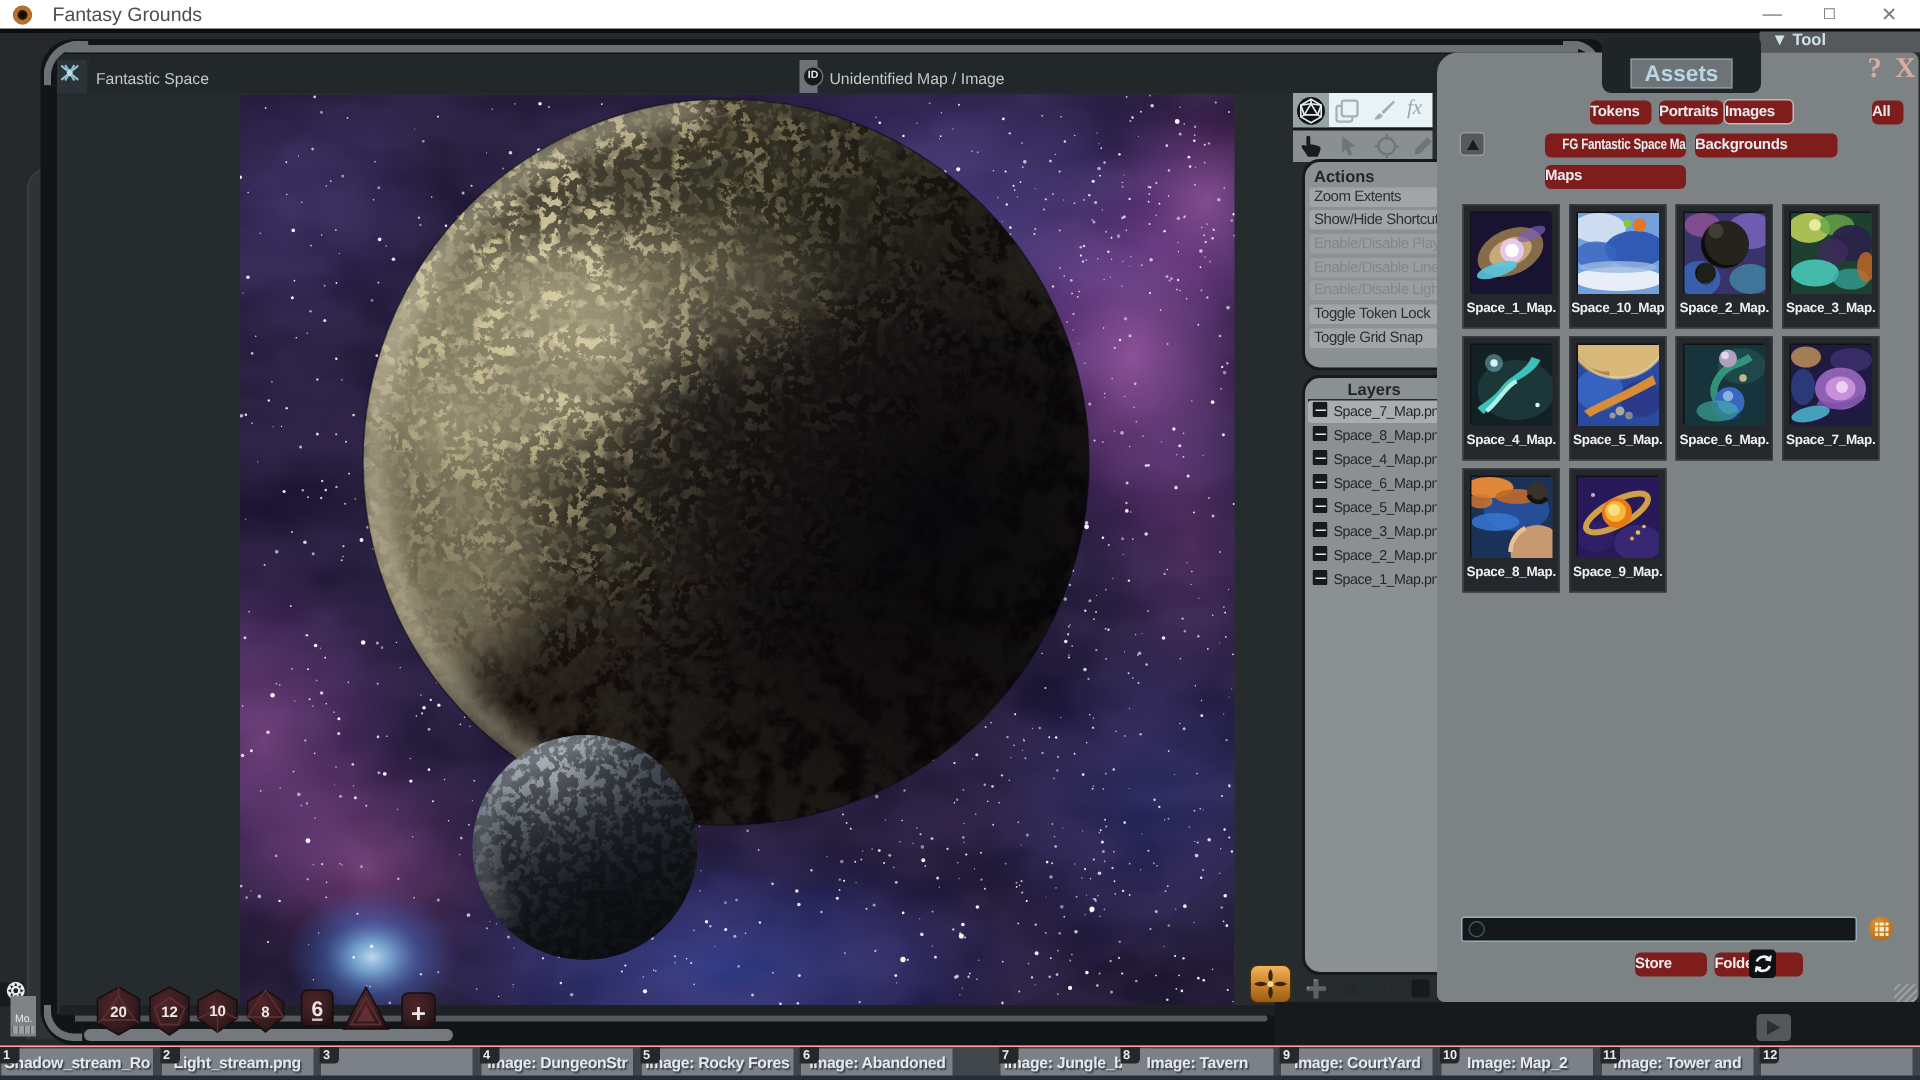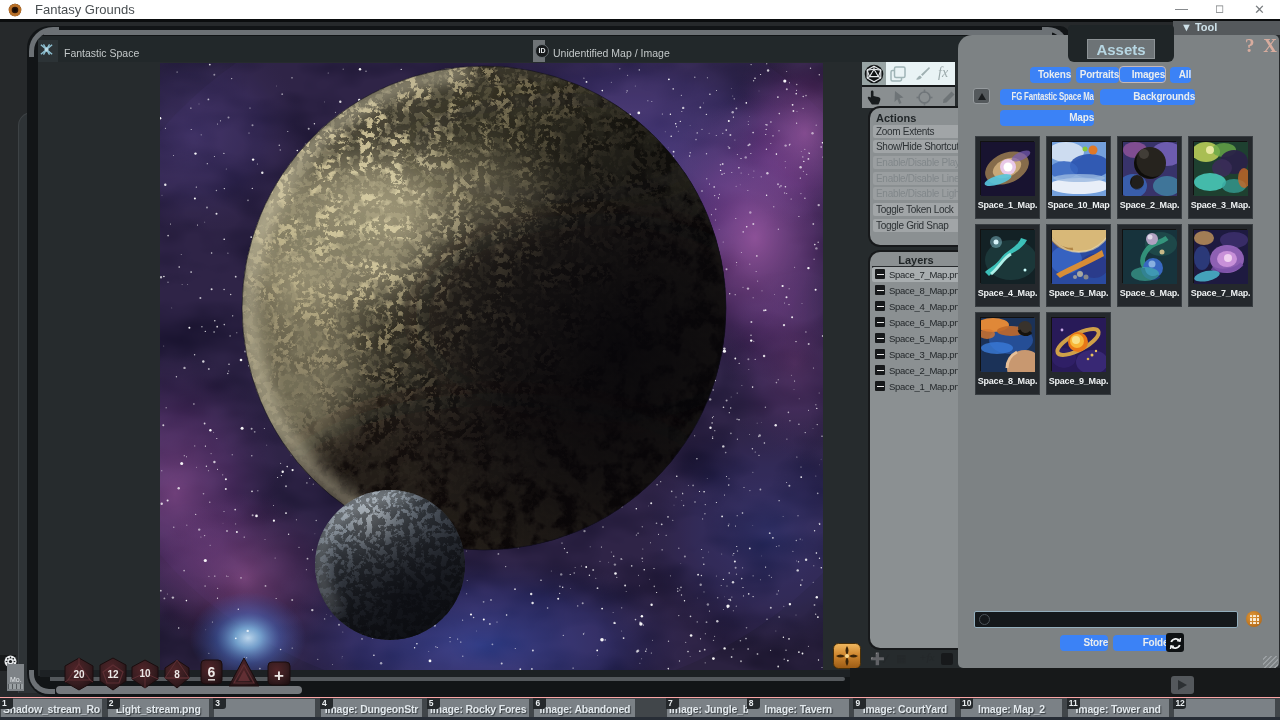--- a/index.html
+++ b/index.html
@@ -46,22 +46,22 @@
   line-height:15px; letter-spacing:-0.3px; white-space:nowrap; overflow:hidden; border-radius:2px; }
 .lic { display:inline-block; width:10px; height:10px; background:#17191b; border-radius:1px;
   margin:0 4px 0 3px; vertical-align:-1px;
   background-image:linear-gradient(#e8e8e8 1px, transparent 1px); background-size:7px 3px;
   background-position:1.5px 5px; background-repeat:no-repeat; }
 #assets { position:absolute; left:958px; top:35px; width:321px; height:633px; background:#7d8284;
   border-radius:14px 5px 5px 5px; }
 #atab { position:absolute; left:1068px; top:25px; width:106px; height:37px; background:#1f2527; border-radius:4px 4px 6px 6px; }
 #albox { position:absolute; left:1087px; top:39px; width:68px; height:20px; background:#6d7376;
   border:1px solid #8d9396; color:#b7d7e3; font-weight:bold; font-size:15px; text-align:center; line-height:19px; }
-.dbtn { position:absolute; height:16px; background:#3b82f6; border-radius:4px; color:#e9edef;
-  font-size:10px; font-weight:bold; text-align:right; line-height:16px; letter-spacing:-0.2px; }
+.dbtn { position:absolute; height:16px; background:#7f1d1d; border-radius:4px; color:#e9edef;
+  font-size:10px; font-weight:bold; text-align:left; line-height:16px; letter-spacing:-0.2px;margin-left:30px; }
 #qx { position:absolute; left:1245px; top:35px; width:36px; font-family:"Liberation Serif",serif;
   font-weight:bold; font-size:19px; color:#d8ac9e; letter-spacing:2px; }
 #tool { position:absolute; left:1173px; top:21px; width:107px; height:14px; background:#55595c;
   color:#cfe2ea; font-size:11px; font-weight:bold; padding-left:8px; }
 .card { position:absolute; width:65px; height:83px; background:#24282c; border:1px solid #383d41; }
 .cimg { position:absolute; left:4px; top:4px; width:54px; height:54px; border:1px solid #111; }
 .clab { position:absolute; left:0; top:63px; width:100%; text-align:center; color:#eef1f2;
   font-size:9px; font-weight:bold; letter-spacing:-0.2px; }
 #search { position:absolute; left:974px; top:611px; width:264px; height:17px; background:#14181b;
   border:1.5px solid #93aebc; border-radius:2px; }
@@ -1866,21 +1866,21 @@
       <circle cx="14" cy="13" r="2" fill="#f8d890"></circle>
     </svg></div>
 <div id="tool">▼ Tool</div>
 <div id="assets"></div>
 <div id="atab"></div>
 <div id="albox">Assets</div>
 <div id="qx">? X</div>
 <div class="dbtn" style="left:1030px;top:67px;width:41px">Tokens</div>
 <div class="dbtn" style="left:1076px;top:67px;width:43px">Portraits</div>
 <div class="dbtn" style="left:1119px;top:66px;width:47px;height:17px;border:1px solid #c8b8b4;line-height:15px">Images</div>
-<div class="dbtn" style="left:1170px;top:67px;width:21px">All</div>
+<div class="dbtn" style="left:1218px;top:67px;width:21px">All</div>
 <div class="abs" style="left:973px;top:88px;width:17px;height:16px;background:#54595c;border:1px solid #959a9d;border-radius:3px">
  <div style="position:absolute;left:3.5px;top:4px;border-left:4px solid transparent;border-right:4px solid transparent;border-bottom:7px solid #1a1d1f"></div>
   </div>
 <div class="dbtn" style="left:1000px;top:89px;width:94px"><span style="display:inline-block;transform:scaleX(.78);transform-origin:center;white-space:nowrap">FG Fantastic Space Ma</span></div>
 <div class="dbtn" style="left:1100px;top:89px;width:95px">Backgrounds</div>
 <div class="dbtn" style="left:1000px;top:110px;width:94px">Maps</div>
 <div class="card" style="left:975px;top:136px">
     <div class="cimg">
       <svg width="54" height="54" viewBox="0 0 54 54" style="display:block">
         <rect width="54" height="54" fill="#181330"></rect>

